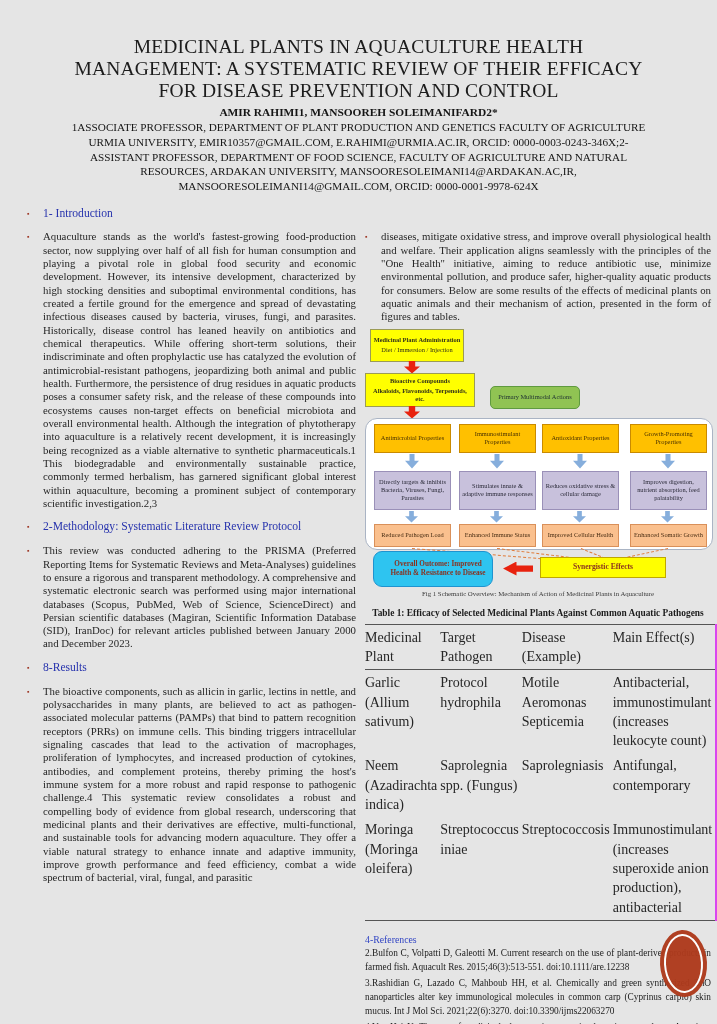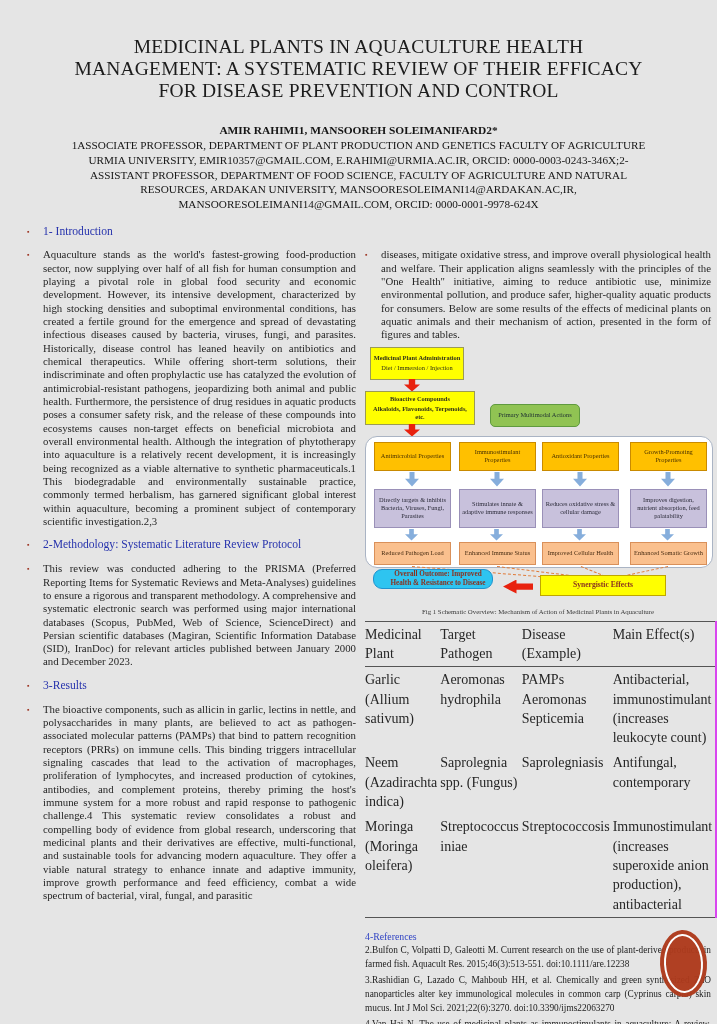--- a/index.html
+++ b/index.html
@@ -6,21 +6,21 @@
   #page{
     position:relative;width:717px;height:1024px;background:#e5e5e5;
     font-family:Liberation Serif, serif;color:#262626;overflow:hidden;
   }
   
   .title{
     margin:36px auto 0 auto;max-width:575px;text-align:center;
     font-size:19.5px;line-height:1.12;color:#1c1c1c;letter-spacing:.2px;
   }
   .authors{
-    margin:23px auto 0 auto;text-align:center;font-size:11.4px;color:#151515;font-weight:700;
+    margin:5px auto 0 auto;text-align:center;font-size:11.4px;color:#151515;font-weight:700;
   }
   .affiliations{
     margin:2px auto 0 auto;max-width:588px;text-align:center;
     font-size:11.2px;line-height:1.3;color:#151515;
   }
   
   .bullet-row{display:flex;align-items:flex-start;}
   .bullet{
     flex:0 0 16px;color:#A03C2A;font-size:7px;line-height:13px;padding-top:1px;text-align:left;
   }
@@ -126,21 +126,21 @@
         <span class="blue-heading">2-Methodology: Systematic Literature Review Protocol</span>
       </div>
 
       <div class="bullet-row para-gap">
         <span class="bullet">▪</span>
         <div class="body-text">This review was conducted adhering to the PRISMA (Preferred Reporting Items for Systematic Reviews and Meta-Analyses) guidelines to ensure a rigorous and transparent methodology. A comprehensive and systematic electronic search was performed using major international databases (Scopus, PubMed, Web of Science, ScienceDirect) and Persian scientific databases (Magiran, Scientific Information Database (SID), IranDoc) for relevant articles published between January 2000 and December 2023.</div>
       </div>
 
       <div class="bullet-row para-gap">
         <span class="bullet">▪</span>
-        <span class="blue-heading">3-Results</span>
+        <span class="blue-heading">8-Results</span>
       </div>
 
       <div class="bullet-row para-gap">
         <span class="bullet">▪</span>
         <div class="body-text">The bioactive components, such as allicin in garlic, lectins in nettle, and polysaccharides in many plants, are believed to act as pathogen-associated molecular patterns (PAMPs) that bind to pattern recognition receptors (PRRs) on immune cells. This binding triggers intracellular signaling cascades that lead to the activation of macrophages, proliferation of lymphocytes, and increased production of cytokines, antibodies, and complement proteins, thereby priming the host's immune system for a more robust and rapid response to pathogenic challenge.4 This systematic review consolidates a robust and compelling body of evidence from global research, underscoring that medicinal plants and their derivatives are effective, multi-functional, and sustainable tools for advancing modern aquaculture. They offer a viable natural strategy to enhance innate and adaptive immunity, improve growth performance and feed efficiency, combat a wide spectrum of bacterial, viral, fungal, and parasitic</div>
       </div>
     </div>
 
     <div class="col-right">
       <div class="bullet-row">
@@ -187,41 +187,42 @@
         <div class="fbox peachbox" style="left:9px;top:195px;width:77px;height:23px;">Reduced Pathogen Load</div>
         <div class="fbox peachbox" style="left:94px;top:195px;width:77px;height:23px;">Enhanced Immune Status</div>
         <div class="fbox peachbox" style="left:177px;top:195px;width:77px;height:23px;">Improved Cellular Health</div>
         <div class="fbox peachbox" style="left:265px;top:195px;width:77px;height:23px;">Enhanced Somatic Growth</div>
 
         <div class="dash" style="left:47px;top:219px;width:160px;transform:rotate(4.5deg);"></div>
         <div class="dash" style="left:132px;top:219px;width:92px;transform:rotate(7deg);"></div>
         <div class="dash" style="left:216px;top:219px;width:26px;transform:rotate(22deg);"></div>
         <div class="dash" style="left:303px;top:219px;width:56px;transform:rotate(168deg);"></div>
 
-        <div class="fbox cyanbox" style="left:8px;top:222px;width:120px;height:20px;font-weight:700;padding-left:12px;">Overall Outcome: Improved Health &amp; Resistance to Disease</div>
+        <div class="fbox cyanbox" style="left:8px;top:222px;width:120px;height:36px;font-weight:700;padding-left:12px;">Overall Outcome: Improved Health &amp; Resistance to Disease</div>
         <div class="arrow-red-left" style="left:138px;top:233px;width:30px;height:14px;"></div>
         <div class="fbox synbox" style="left:175px;top:228px;width:126px;height:21px;font-weight:700;">Synergistic Effects</div>
       </div>
       <div class="fig-caption">Fig 1 Schematic Overview: Mechanism of Action of Medicinal Plants in Aquaculture</div>
 
+      <div class="table-title">Table 1: Efficacy of Selected Medicinal Plants Against Common Aquatic Pathogens</div>
       <table class="datatable">
         <thead>
           <tr>
             <th class="cw1">Medicinal Plant</th>
             <th class="cw2">Target Pathogen</th>
             <th class="cw3">Disease (Example)</th>
             <th class="cw4">Main Effect(s)</th>
             <th class="cw5 admin-col">Admin. Route*</th>
           </tr>
         </thead>
         <tbody>
           <tr>
             <td>Garlic (Allium sativum)</td>
-            <td>Aeromonas hydrophila</td>
-            <td>PAMPs Aeromonas Septicemia</td>
+            <td>Protocol hydrophila</td>
+            <td>Motile Aeromonas Septicemia</td>
             <td>Antibacterial, immunostimulant (increases leukocyte count)</td>
             <td class="admin-col">Diet, immersion</td>
           </tr>
           <tr>
             <td>Neem (Azadirachta indica)</td>
             <td>Saprolegnia spp. (Fungus)</td>
             <td>Saprolegniasis</td>
             <td>Antifungal, contemporary</td>
             <td class="admin-col">Immersion, body</td>
           </tr>

